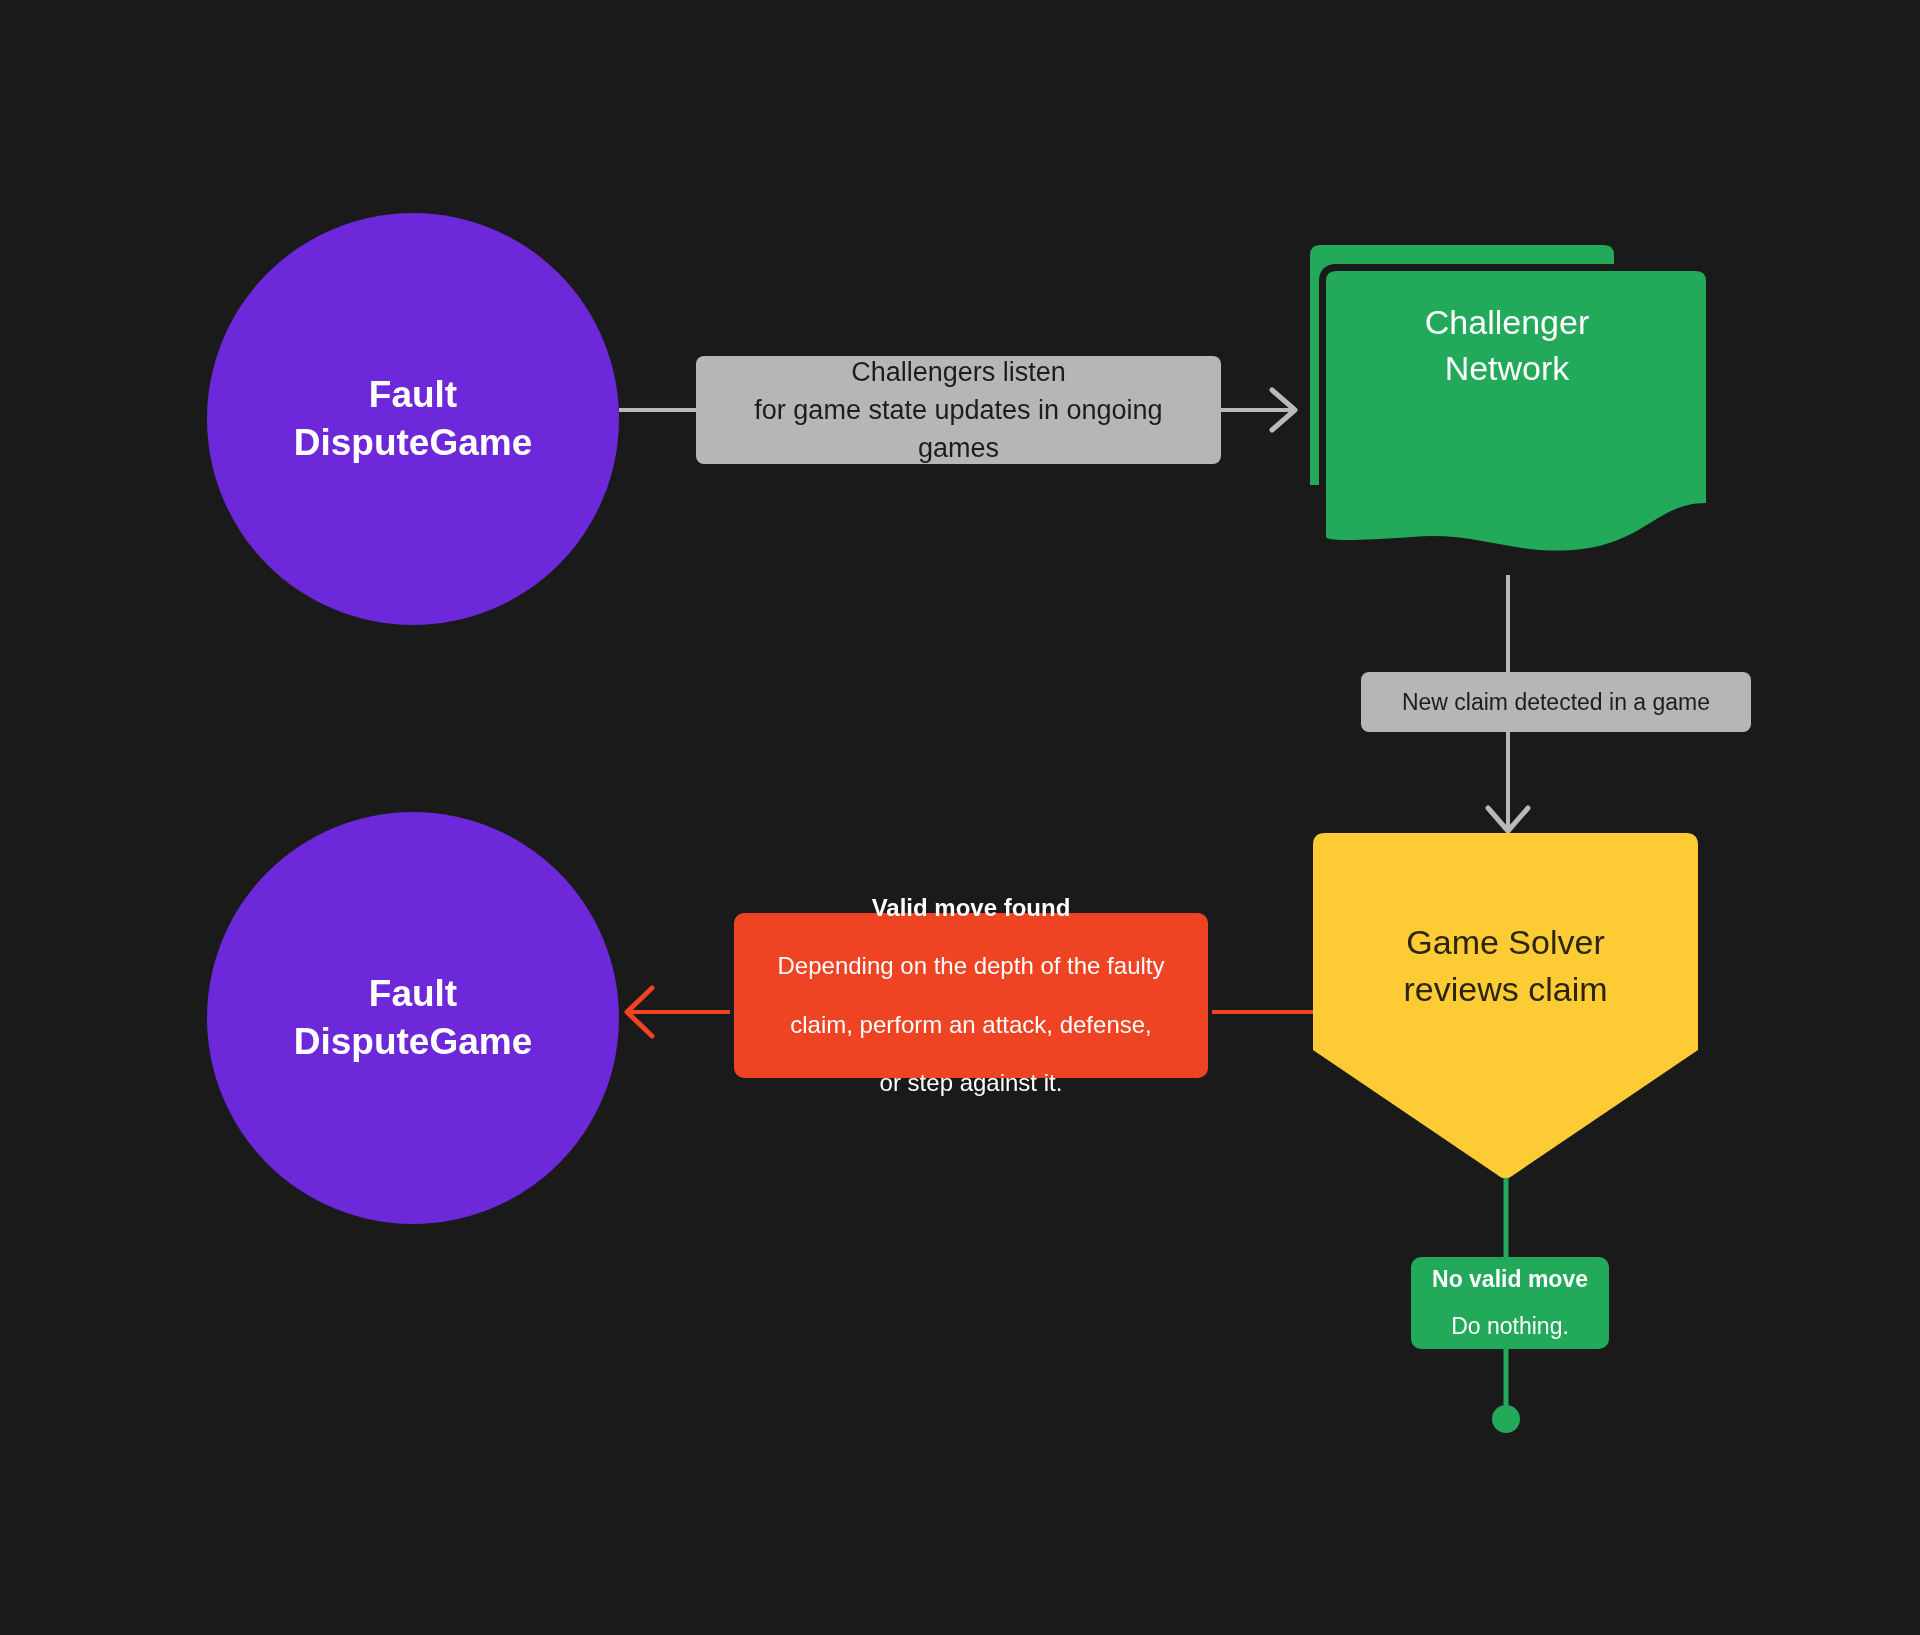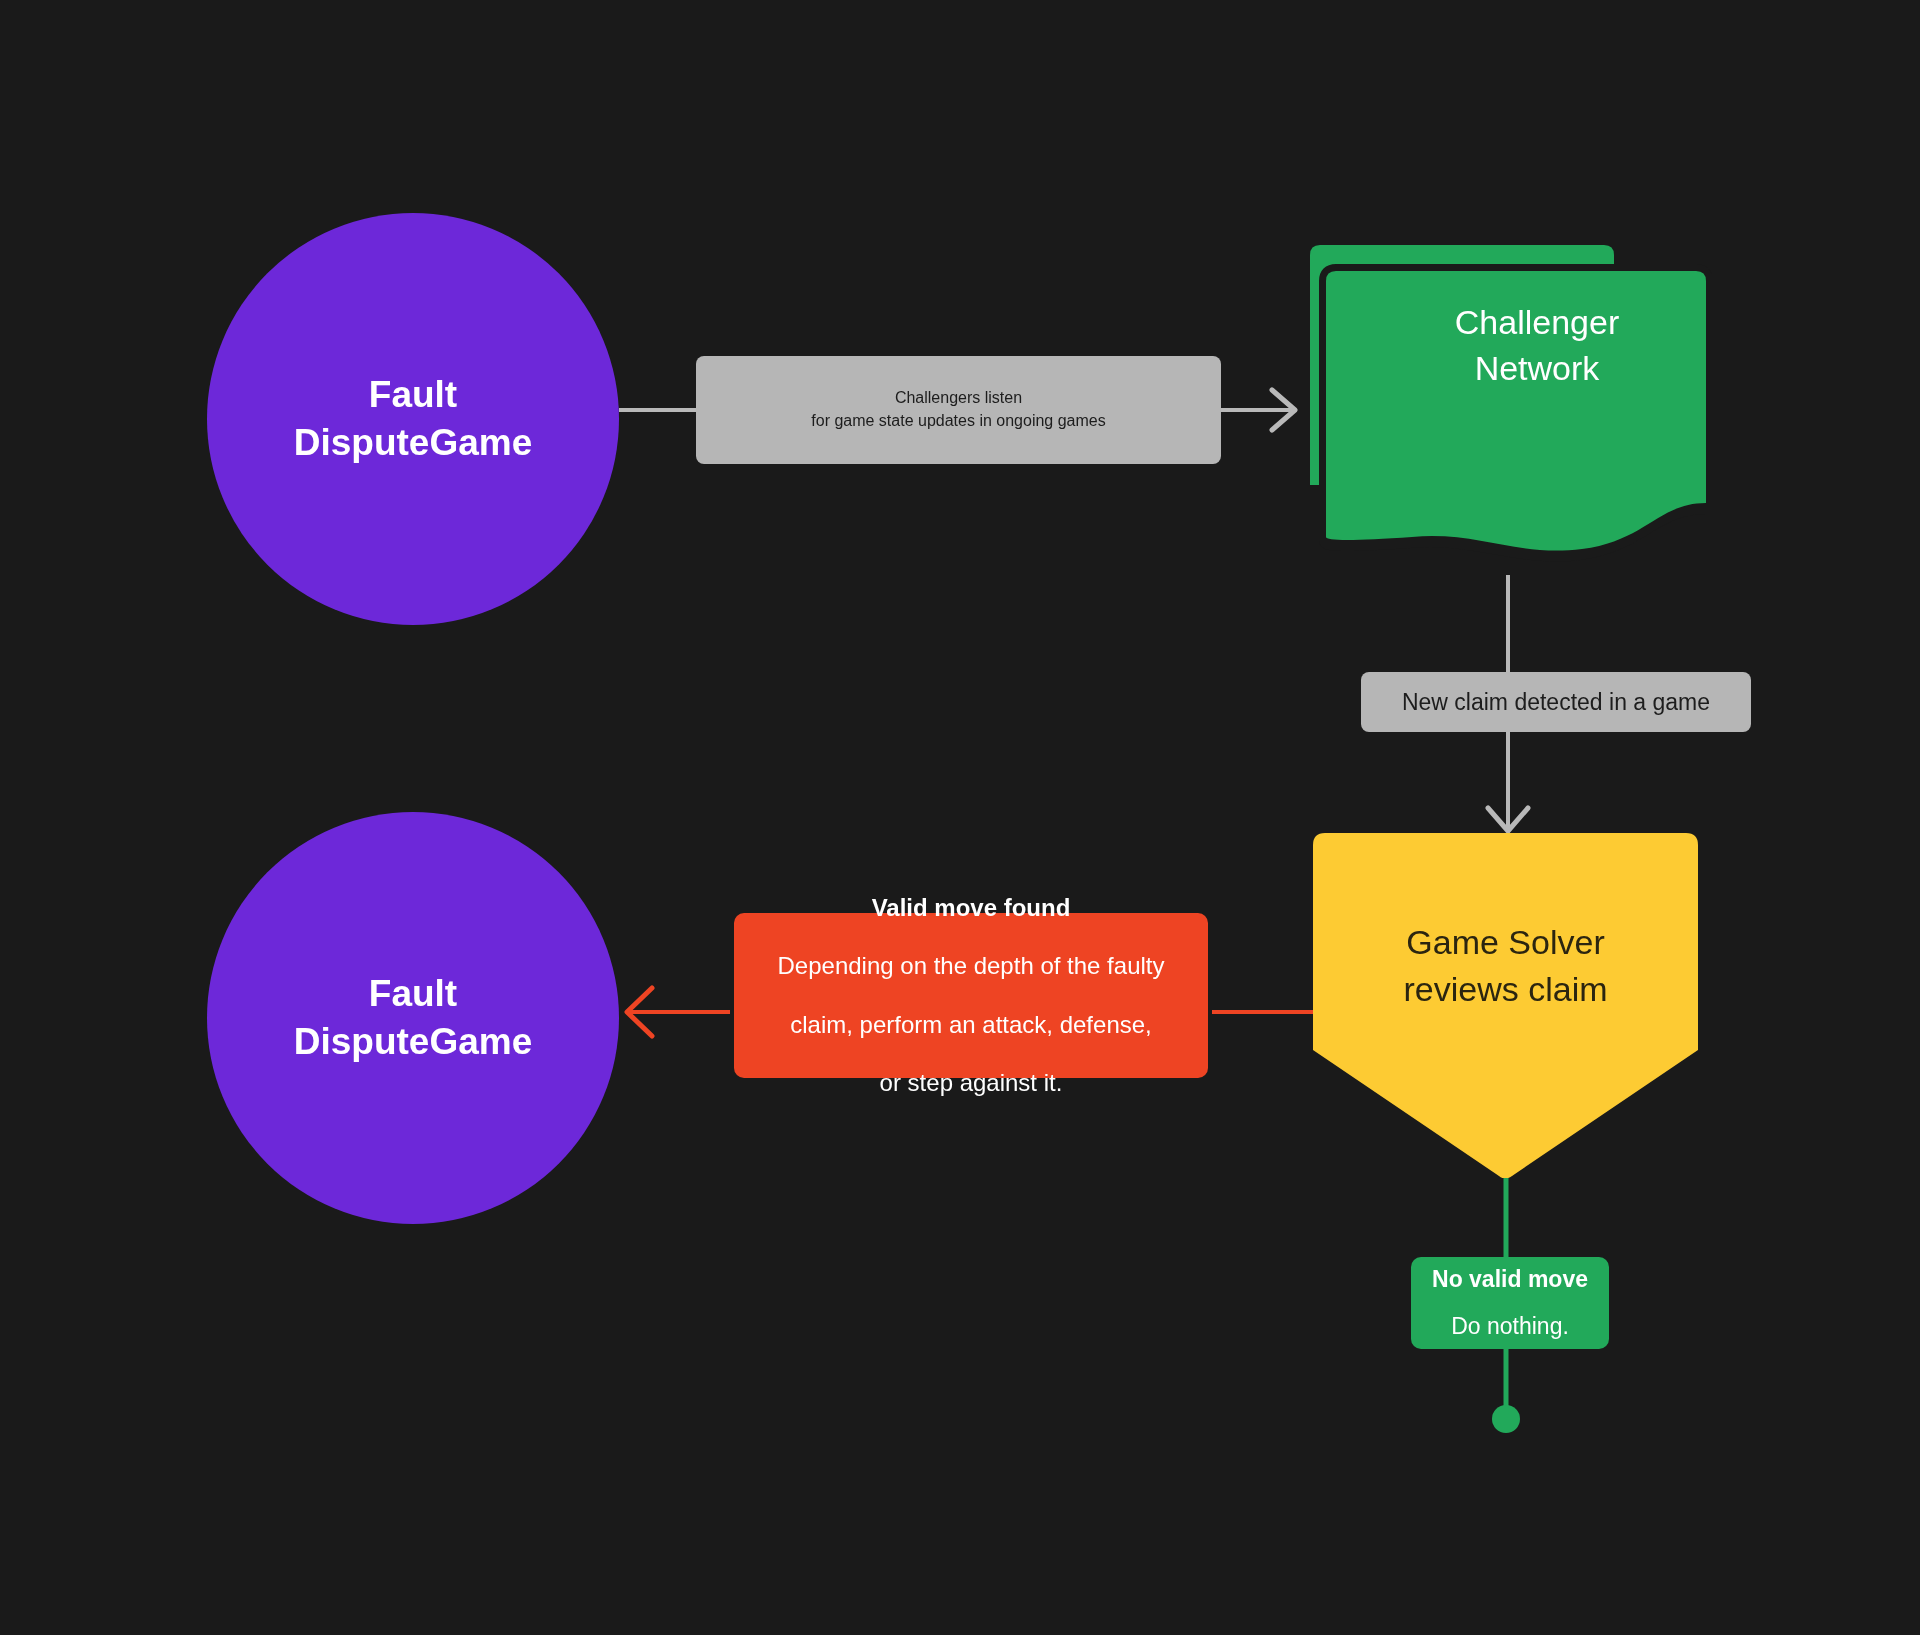--- a/index.html
+++ b/index.html
@@ -65,21 +65,20 @@
     left: 0; top: 0;
     width: 410px;
     height: 320px;
   }
   #node-challenger-network .docs-label {
     position: absolute;
     left: 24px;
     top: 55px;
     width: 362px;
     text-align: center;
-    padding-left: 30px;
   }
 
   
   #node-game-solver {
     left: 1313px;
     top: 833px;
     width: 385px;
     height: 345px;
     display: block;
     color: #2b2510;
@@ -106,21 +105,21 @@
     display: flex;
     flex-direction: column;
     align-items: center;
     justify-content: center;
     text-align: center;
   }
   .label-gray {
     background: #b6b6b6;
     color: #1d1d1d;
     border-radius: 8px;
-    font-size: 16px;
+    font-size: 27px;
     line-height: 1.42;
   }
   #label-challengers-listen {
     left: 696px;
     top: 356px;
     width: 525px;
     height: 108px;
     padding: 0 16px;
   }
   #label-new-claim {

